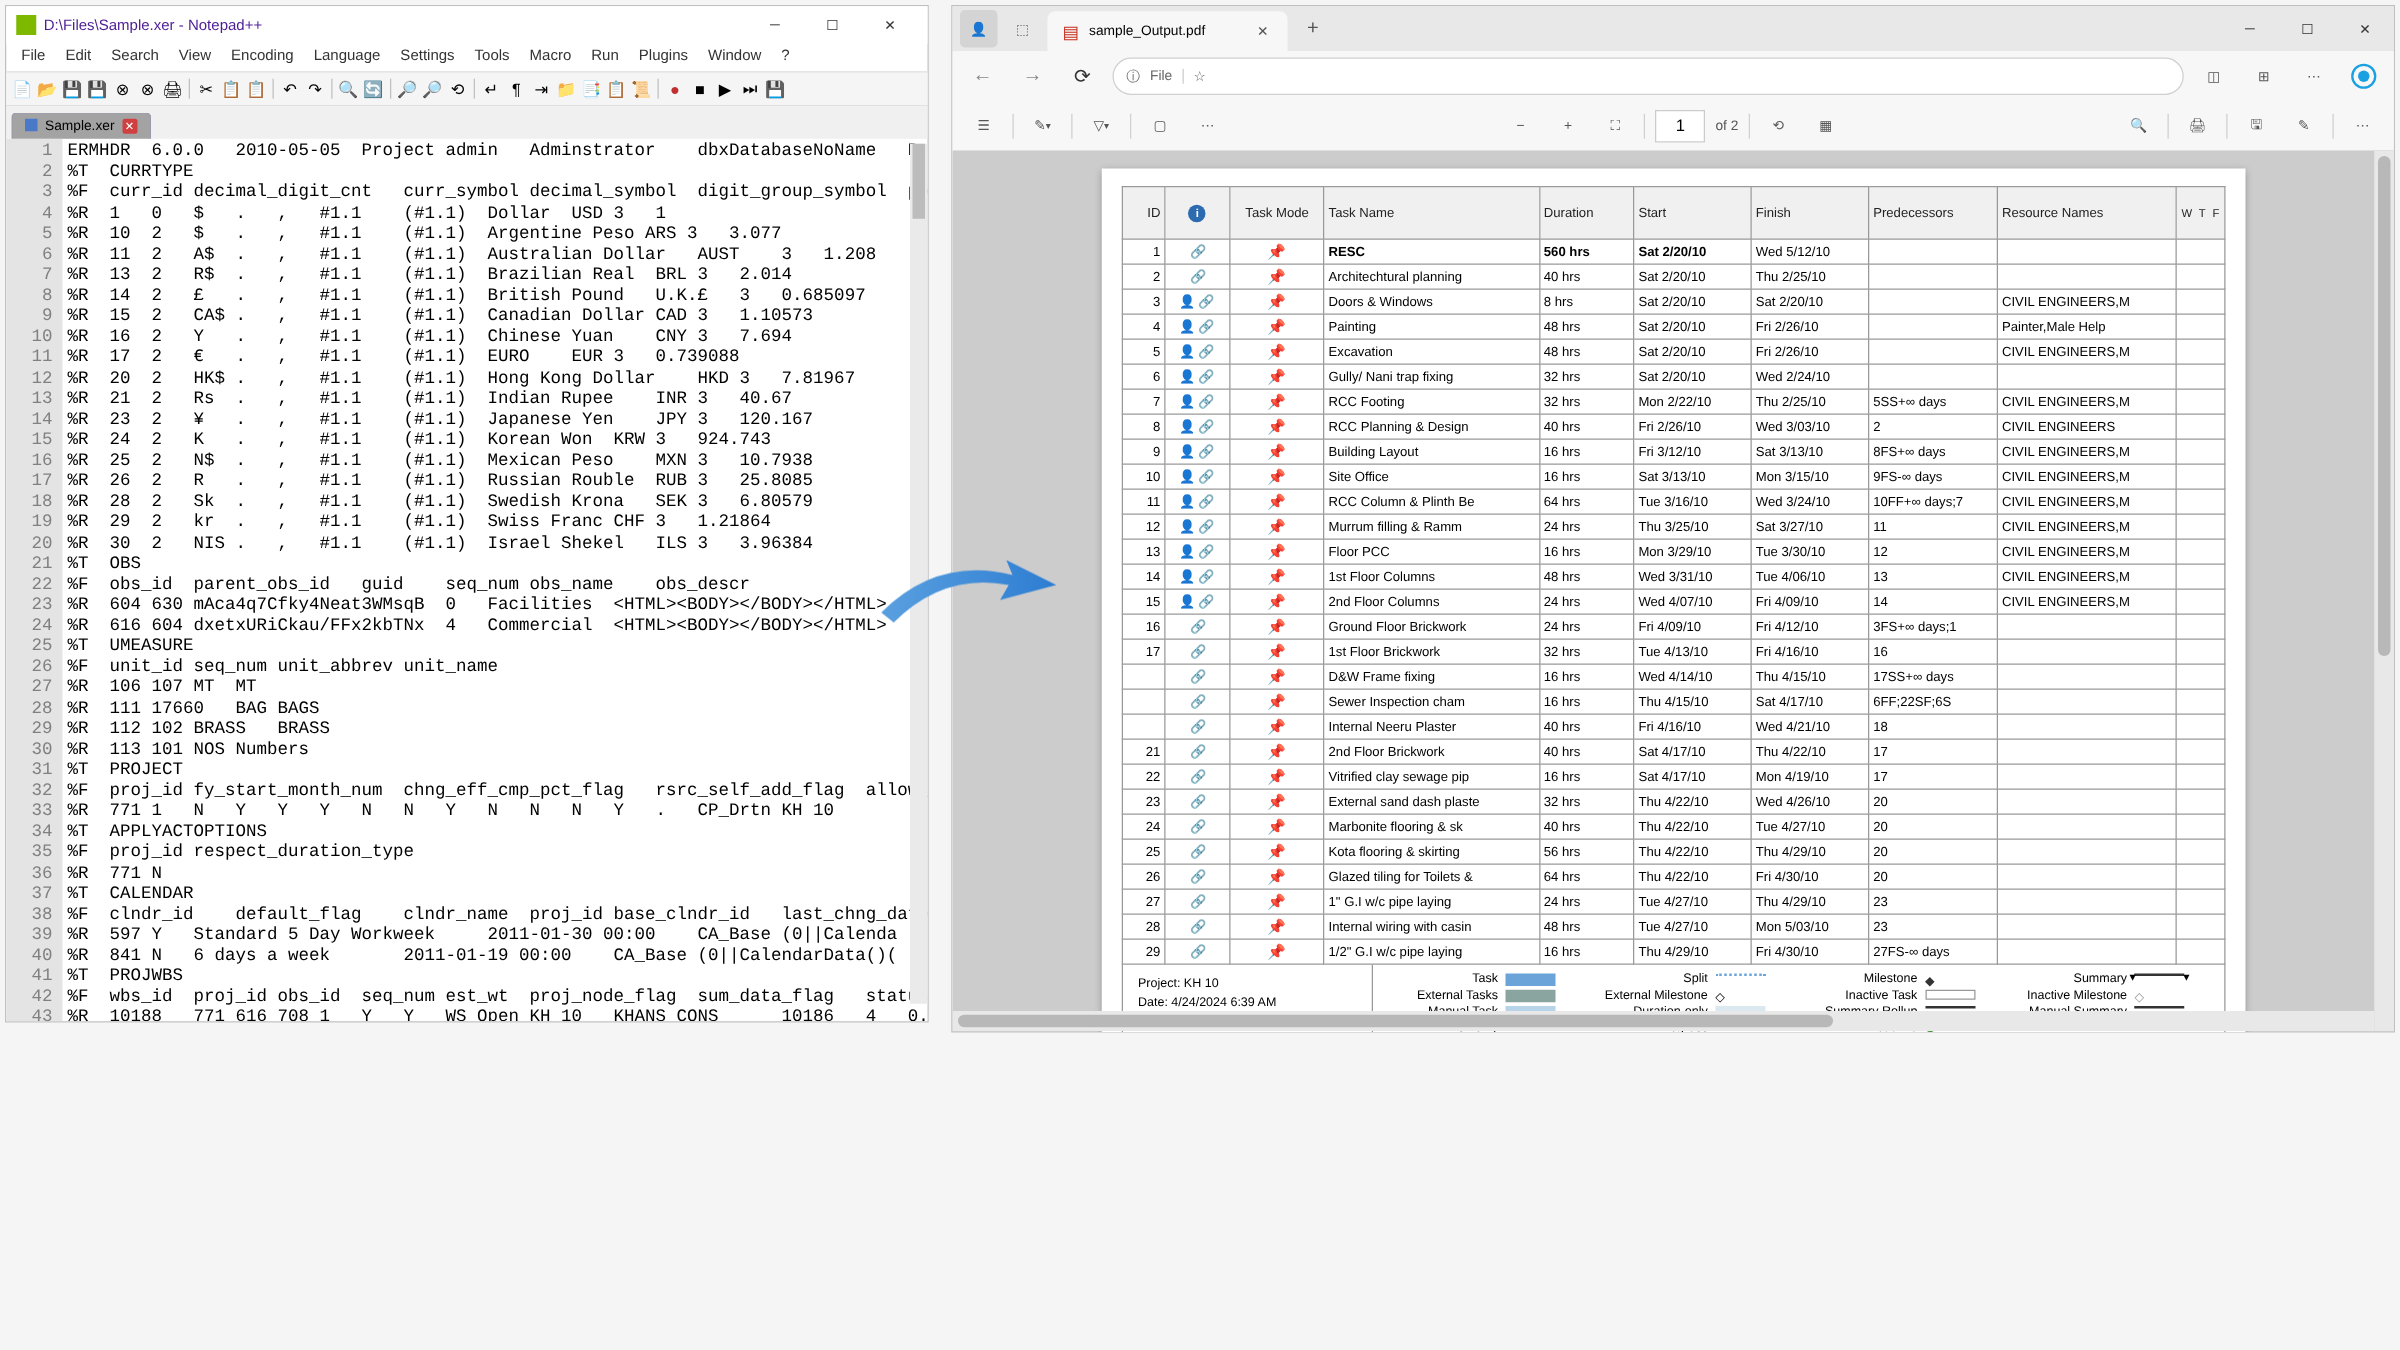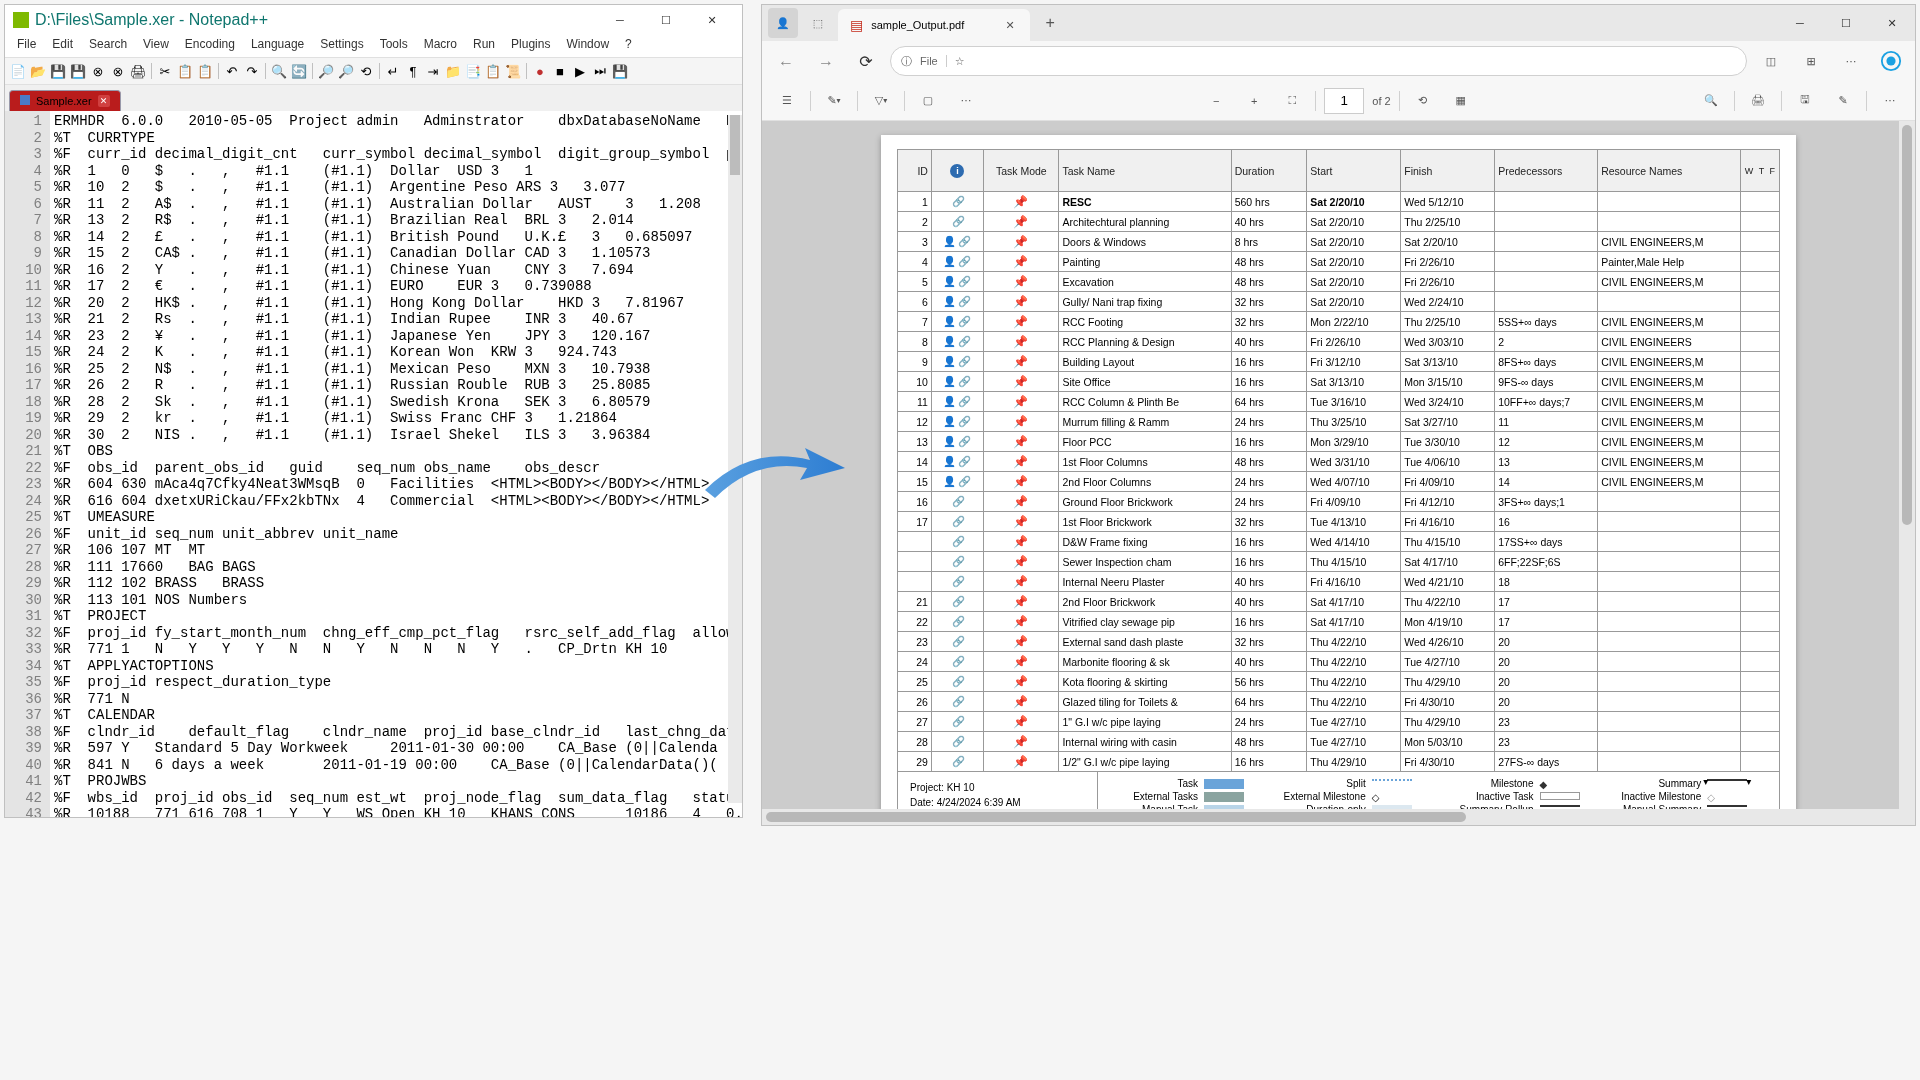--- a/index.html
+++ b/index.html
@@ -2,30 +2,30 @@
 <html><head>
   <meta charset="utf-8">
   <style>
     * { margin: 0; padding: 0; box-sizing: border-box; }
     body { font-family: 'Segoe UI', Tahoma, sans-serif; font-size: 11px; width: 1920px; height: 1080px; overflow: hidden; position: relative; background: #f5f5f5; }
     
     
     .notepad-window { position: absolute; left: 4px; top: 4px; width: 739px; height: 814px; background: white; border: 1px solid #c0c0c0; display: flex; flex-direction: column; }
     .np-titlebar { height: 30px; background: white; display: flex; align-items: center; padding: 0 8px; border-bottom: 0; }
     .np-icon { width: 16px; height: 16px; background: #7eb900; margin-right: 6px; }
-    .np-title { flex: 1; color: #0f766e; font-size: 16px; }
+    .np-title { flex: 1; color: #4c1d95; font-size: 12px; }
     .np-controls { display: flex; gap: 2px; }
     .np-ctrl { width: 44px; height: 28px; display: flex; align-items: center; justify-content: center; color: #333; font-size: 11px; cursor: pointer; }
     .np-menubar { height: 22px; display: flex; padding: 0 4px; }
     .np-menu { padding: 2px 8px; font-size: 12px; color: #333; cursor: pointer; }
     .np-toolbar { height: 28px; display: flex; align-items: center; padding: 2px 4px; gap: 2px; border-top: 1px solid #e0e0e0; border-bottom: 1px solid #e0e0e0; background: #f5f5f5; }
     .np-tb { width: 18px; height: 18px; display: flex; align-items: center; justify-content: center; font-size: 13px; cursor: pointer; }
     .np-tb-sep { width: 1px; height: 16px; background: #c0c0c0; margin: 0 2px; }
     .np-tabs { height: 26px; display: flex; align-items: flex-end; padding: 0 4px; background: #f0f0f0; }
-    .np-tab { background: #b91c1c; border: 1px solid #99a; border-bottom: none; padding: 4px 10px; display: flex; align-items: flex-start; gap: 6px; font-size: 11px; border-radius: 4px 4px 0 0; }
+    .np-tab { background: #a3a3a3; border: 1px solid #99a; border-bottom: none; padding: 4px 10px; display: flex; align-items: flex-start; gap: 6px; font-size: 11px; border-radius: 4px 4px 0 0; }
     .np-tab-icon { width: 10px; height: 10px; background: #4a7ac7; }
     .np-tab-close { width: 12px; height: 12px; background: #d04040; border-radius: 2px; font-size: 9px; color: white; display: flex; align-items: center; justify-content: center; }
     .np-editor { flex: 1; display: flex; font-family: 'Courier New', monospace; font-size: 14px; overflow: hidden; }
     .np-gutter { width: 45px; background: #e4e4e4; color: #808080; text-align: right; padding: 2px 8px 2px 0; line-height: 16.5px; }
     .np-content { flex: 1; padding: 2px 4px; line-height: 16.5px; white-space: pre; overflow: hidden; color: #000; }
     .np-statusbar { height: 22px; background: #f0f0f0; border-top: 1px solid #c0c0c0; display: flex; align-items: center; font-size: 11px; color: #333; }
     .np-status-cell { padding: 0 10px; border-right: 1px solid #c0c0c0; }
     
     
     .edge-window { position: absolute; left: 761px; top: 4px; width: 1155px; height: 822px; background: #f7f7f7; border: 1px solid #c0c0c0; display: flex; flex-direction: column; }
@@ -271,21 +271,21 @@
                 </div>
               </th>
             </tr>
         </thead>
         <tbody id="proj-body">
             <tr>
               <td class="col-id">1</td>
               <td class="col-i"><span class="ind-link">🔗</span></td>
               <td class="col-mode"><span class="mode-icon">📌</span></td>
               <td class="col-name" style="font-weight:bold">RESC</td>
-              <td class="col-dur" style="font-weight:normal">560 hrs</td>
+              <td class="col-dur" style="font-weight:bold">560 hrs</td>
               <td class="col-start" style="font-weight:bold">Sat 2/20/10</td>
               <td class="col-finish" style="font-weight:normal">Wed 5/12/10</td>
               <td class="col-pred"></td>
               <td class="col-res"></td>
               <td class="col-wtf"></td>
             </tr>
             <tr>
               <td class="col-id">2</td>
               <td class="col-i"><span class="ind-link">🔗</span></td>
               <td class="col-mode"><span class="mode-icon">📌</span></td>

